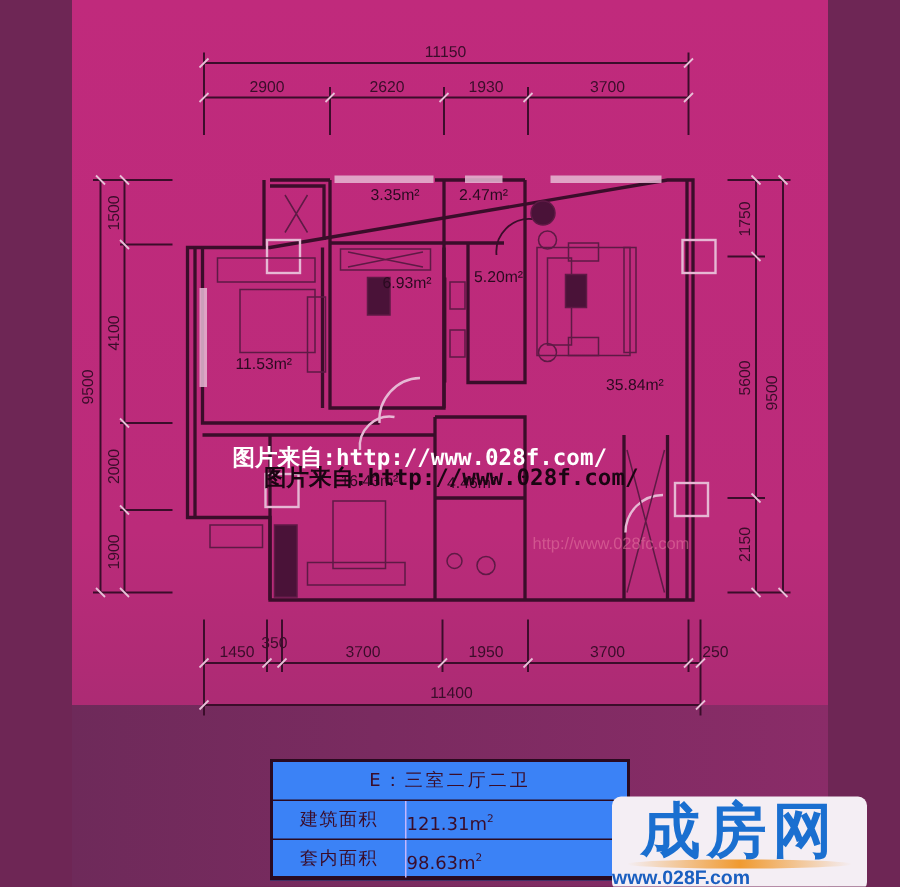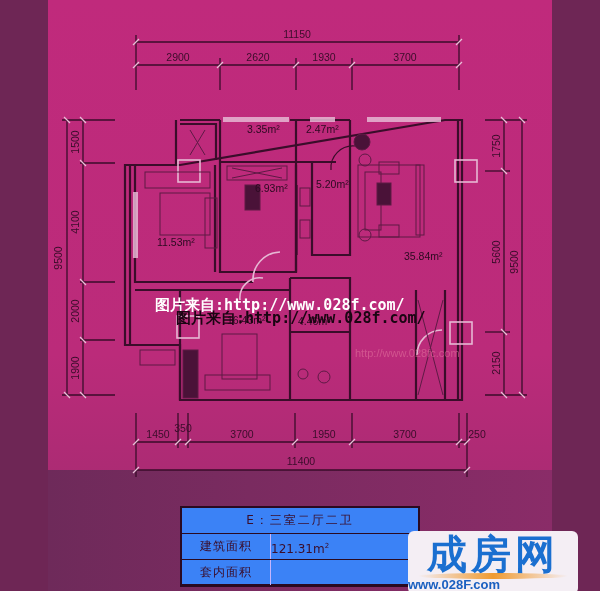--- a/index.html
+++ b/index.html
@@ -4,21 +4,21 @@
 <style>
   html,body{margin:0;padding:0;}
   body{width:600px;height:591px;overflow:hidden;background:#6e2655;font-family:"DejaVu Sans",sans-serif;position:relative;}
   .bg-main{position:absolute;left:48px;top:0;width:504px;height:591px;background:linear-gradient(180deg,#c02a7c 0%,#bb2b7a 60%,#a82b72 85%,#7c2a5e 100%);}
   .bg-lower{position:absolute;left:48px;top:470px;width:504px;height:121px;background:linear-gradient(90deg,#6e2a5a 0%,#7a2b60 40%,#8a2c68 100%);}
   svg{position:absolute;left:0;top:0;}
   .dim{font-family:"Liberation Sans",sans-serif;font-size:10.5px;fill:#3a0d2a;}
   .area{font-family:"Liberation Sans",sans-serif;font-size:10.5px;fill:#2a0a20;}
   .wm1{position:absolute;font-family:"DejaVu Sans Mono",monospace;font-size:15px;font-weight:bold;color:#ffffff;white-space:nowrap;letter-spacing:0px;}
   .wm2{position:absolute;font-family:"DejaVu Sans Mono",monospace;font-size:15px;font-weight:bold;color:#1a0512;white-space:nowrap;}
-  .wm-faint{position:absolute;font-family:"Liberation Sans",sans-serif;font-size:11px;color:rgba(230,120,160,0.55);white-space:nowrap;}
+  .wm-faint{position:absolute;font-family:"Liberation Sans",sans-serif;font-size:11px;color:rgba(230,120,160,0.55);white-space:nowrap;margin-top:10px;}
   .spec{position:absolute;left:180px;top:506px;width:236px;height:76px;border:2px solid #2a0a20;border-bottom:3px solid #2a0a20;background:#3b82f6;}
   .spec .row{display:flex;height:25px;border-bottom:1px solid #2a0a20;}
   .spec .row:last-child{border-bottom:none;}
   .spec .full{flex:1;text-align:center;line-height:25px;font-size:12px;color:#3a0d2a;letter-spacing:2px;}
   .spec .lab{width:88px;border-right:1px solid #c4b5fd;text-align:center;line-height:25px;font-size:12px;color:#3a0d2a;letter-spacing:1px;}
   .spec .val{flex:1;line-height:25px;font-size:12px;color:#3a0d2a;}
   .spec sup{font-size:7px;}
   .logo{position:absolute;left:408px;top:509px;width:170px;height:63px;background:#f4eef4;border-radius:6px;margin-top:22px;}
   .logo .name{position:absolute;left:0;right:0;top:0;text-align:center;font-size:40px;font-weight:bold;color:#1a6fd0;letter-spacing:4px;line-height:46px;font-family:"DejaVu Sans",sans-serif;}
   .logo .arc{position:absolute;left:10px;right:10px;top:42px;height:6px;background:linear-gradient(90deg,rgba(240,150,40,0) 0%,#f09a30 50%,rgba(240,150,40,0) 100%);border-radius:50%;}
@@ -223,20 +223,21 @@
 <div class="spec">
   <div class="row">
     <div class="full">E：三室二厅二卫</div>
   </div>
   <div class="row">
     <div class="lab">建筑面积</div>
     <div class="val"><span>121.31m</span><sup>2</sup></div>
   </div>
   <div class="row">
     <div class="lab">套内面积</div>
+    <div class="val"><span>98.63m</span><sup>2</sup></div>
   </div>
 </div>
 
 <div class="logo">
   <div class="name">成房网</div>
   <div class="arc"></div>
   <div class="url">www.028F.com</div>
 </div>
 
 </body></html>

